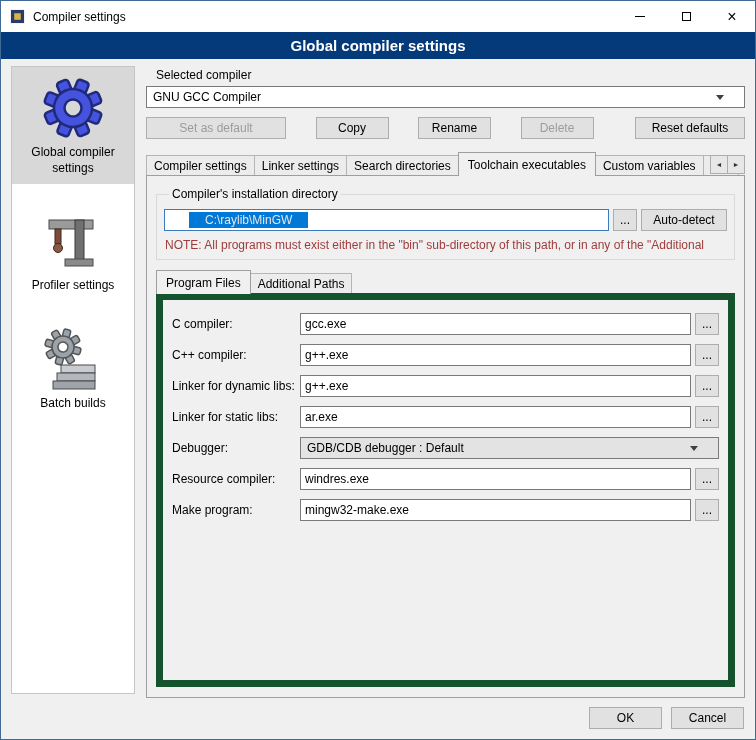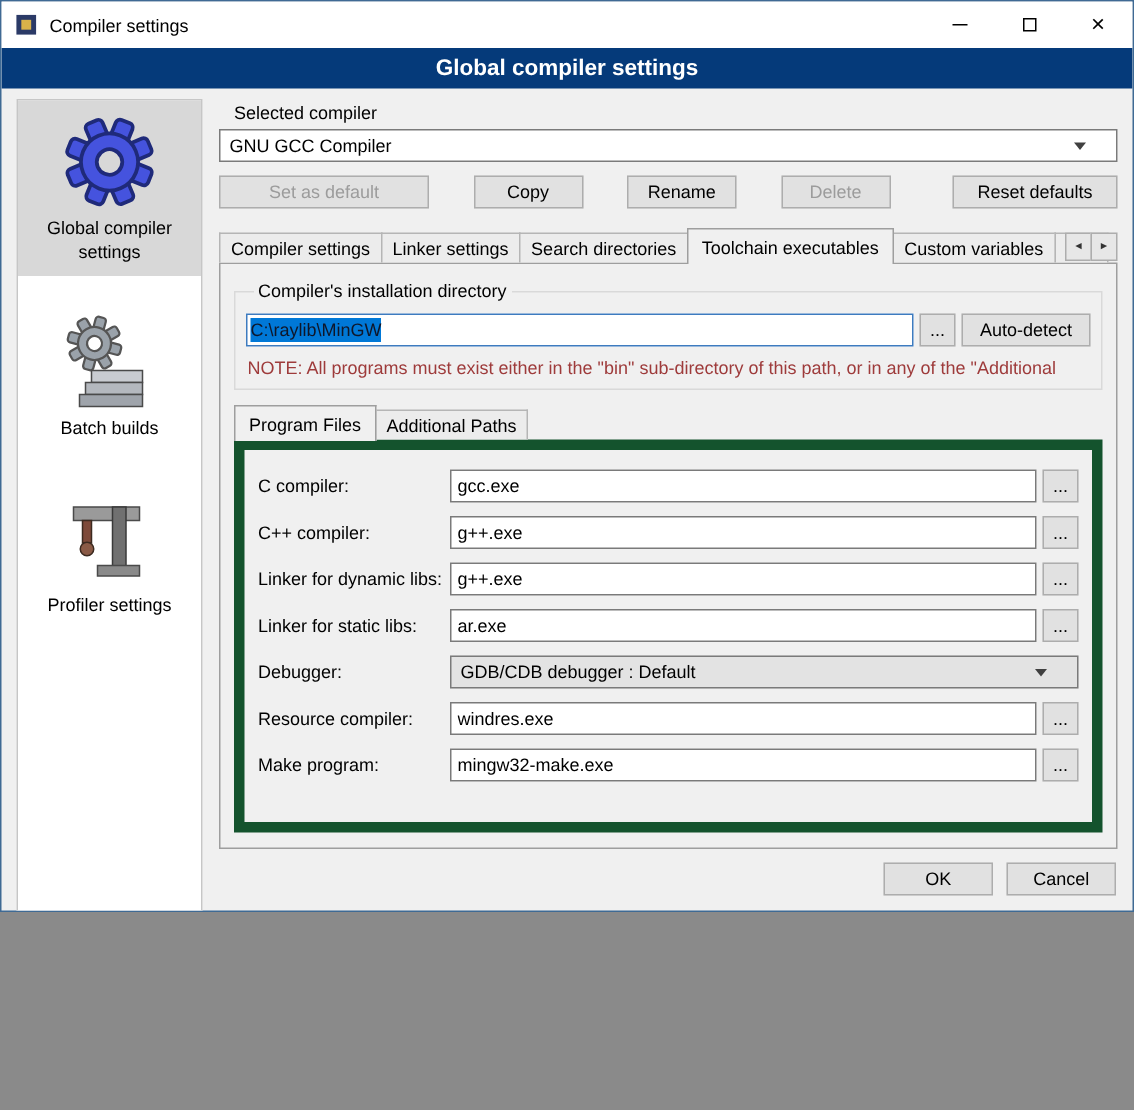--- a/index.html
+++ b/index.html
@@ -1,21 +1,21 @@
 <!DOCTYPE html>
 <html style="--banner_bg: #053A7A; --selection_blue: #0078D7; --note_red: #9E3B3B;"><head>
 <meta charset="utf-8">
 <style>
   * { box-sizing: border-box; margin: 0; padding: 0; }
   body {
     font-family: "Liberation Sans", "DejaVu Sans", sans-serif;
     font-size: 12px; color: #000; background: #8a8a8a;
   }
   .window {
-    width: 756px; height: 608px; background: #F0F0F0;
+    width: 756px; height: 740px; background: #F0F0F0;
     border: 1px solid #3F6A94; display: flex; flex-direction: column; overflow: hidden;
   }
   
   .titlebar { height: 31px; background: #fff; display: flex; align-items: center; padding-left: 9px; gap: 8px; flex: 0 0 auto; }
   .caption { margin-left: auto; display: flex; align-self: stretch; }
   .cap-btn { width: 46px; display: flex; align-items: center; justify-content: center; }
   .min-glyph { width: 10px; height: 1px; background: #000; }
   .max-glyph { width: 9px; height: 9px; border: 1px solid #000; }
   .close-glyph { font-size: 16px; line-height: 1; font-weight: 400; }
   
@@ -54,21 +54,21 @@
   .tab-arrows { position: absolute; right: 0; bottom: 1px; display: flex; }
   .arrow-btn { width: 18px; height: 19px; background: #E7E7E7; border: 1px solid #ADADAD; display: flex; align-items: center; justify-content: center; font-size: 7px; color: #333; margin-left: -1px; padding: 0; }
   .tabpanel { flex: 1; border: 1px solid #9E9E9E; background: #F0F0F0; padding: 9px 9px 10px; display: flex; flex-direction: column; min-height: 0; }
   .subtabs { padding-right: 0; }
   .subpanel { flex: 1; border: 7px solid #14532d; padding: 13px 9px; min-height: 0; }
   
   fieldset.groupbox { border: 1px solid #D9D9D9; padding: 8px 7px 6px; margin: 2px 0 10px; }
   fieldset.groupbox legend { padding: 0 3px; margin-left: 5px; }
   .dir-row { display: flex; align-items: center; gap: 4px; }
   .dir-field { flex: 1; height: 22px; border: 1px solid #3D7BBF; background: #fff; display: flex; align-items: center; padding: 0 2px; min-width: 0; }
-  .sel-text { background: var(--selection_blue, #0078D7); color: #0f172a; padding: 1px 0; white-space: nowrap; }
+  .sel-text { background: var(--selection_blue, #0078D7); color: #e5e5e5; padding: 1px 16px; white-space: nowrap; margin-left: 22px; }
   .note { color: var(--note_red, #9E3B3B); margin: 7px 1px 1px; white-space: nowrap; overflow: hidden; }
   
   .frow { display: flex; align-items: center; margin-bottom: 9px; }
   .flabel { flex: 0 0 128px; }
   .finput { flex: 1; height: 22px; border: 1px solid #7A7A7A; background: #fff; font: inherit; padding: 0 4px; min-width: 0; }
   .fbrowse { margin-left: 4px; }
   
   .footer { display: flex; justify-content: flex-end; gap: 9px; padding: 9px 11px 10px; flex: 0 0 auto; }
   .btn-ok, .btn-cancel { width: 73px; }
 </style>
@@ -108,20 +108,30 @@
               <rect x="26" y="3" width="12" height="58" rx="3"></rect>
               <rect x="26" y="3" width="12" height="58" rx="3" transform="rotate(45 32 32)"></rect>
               <rect x="26" y="3" width="12" height="58" rx="3" transform="rotate(90 32 32)"></rect>
               <rect x="26" y="3" width="12" height="58" rx="3" transform="rotate(135 32 32)"></rect>
               <circle cx="32" cy="32" r="19"></circle>
             </g>
             <circle cx="32" cy="32" r="8.5" fill="#d8d8d8" stroke="#1f2a7a" stroke-width="2.5"></circle>
           </g>
         </svg>
         <span class="side-label">Global compiler settings</span>
+      </div>
+      <div class="side-item">
+        <svg class="icon64" viewBox="0 0 64 64">
+          <rect x="8" y="11" width="44" height="9" fill="#9a9a9a" stroke="#4a4a4a"></rect>
+          <rect x="34" y="11" width="9" height="40" fill="#707070" stroke="#3a3a3a"></rect>
+          <rect x="14" y="20" width="6" height="15" fill="#7e4a3a" stroke="#3c2a20"></rect>
+          <circle cx="17" cy="39" r="4.5" fill="#8a5a46" stroke="#3c2a20"></circle>
+          <rect x="24" y="50" width="28" height="7" fill="#8a8a8a" stroke="#4a4a4a"></rect>
+        </svg>
+        <span class="side-label">Profiler settings</span>
       </div>
       <div class="side-item">
         <svg class="icon64" viewBox="0 0 64 64">
           <g transform="rotate(15 22 20)">
             <g stroke="#555" stroke-width="1.5" fill="#9aa2aa">
               <rect x="18.5" y="2" width="7" height="36" rx="2"></rect>
               <rect x="18.5" y="2" width="7" height="36" rx="2" transform="rotate(45 22 20)"></rect>
               <rect x="18.5" y="2" width="7" height="36" rx="2" transform="rotate(90 22 20)"></rect>
               <rect x="18.5" y="2" width="7" height="36" rx="2" transform="rotate(135 22 20)"></rect>
               <circle cx="22" cy="20" r="11"></circle>
@@ -129,30 +139,20 @@
             <circle cx="22" cy="20" r="5" fill="#fff" stroke="#555" stroke-width="1.5"></circle>
           </g>
           <g stroke="#4a4a4a">
             <rect x="20" y="38" width="34" height="8" fill="#c9ccd1"></rect>
             <rect x="16" y="46" width="38" height="8" fill="#b4b8be"></rect>
             <rect x="12" y="54" width="42" height="8" fill="#9fa4ab"></rect>
           </g>
         </svg>
         <span class="side-label">Batch builds</span>
       </div>
-      <div class="side-item">
-        <svg class="icon64" viewBox="0 0 64 64">
-          <rect x="8" y="11" width="44" height="9" fill="#9a9a9a" stroke="#4a4a4a"></rect>
-          <rect x="34" y="11" width="9" height="40" fill="#707070" stroke="#3a3a3a"></rect>
-          <rect x="14" y="20" width="6" height="15" fill="#7e4a3a" stroke="#3c2a20"></rect>
-          <circle cx="17" cy="39" r="4.5" fill="#8a5a46" stroke="#3c2a20"></circle>
-          <rect x="24" y="50" width="28" height="7" fill="#8a8a8a" stroke="#4a4a4a"></rect>
-        </svg>
-        <span class="side-label">Profiler settings</span>
-      </div>
     </div>
 
     <div class="main">
       <div class="sc-label">Selected compiler</div>
       <div class="combo">
         <span class="combo-text">GNU GCC Compiler</span>
         <span class="chev"></span>
       </div>
 
       <div class="btnrow">

